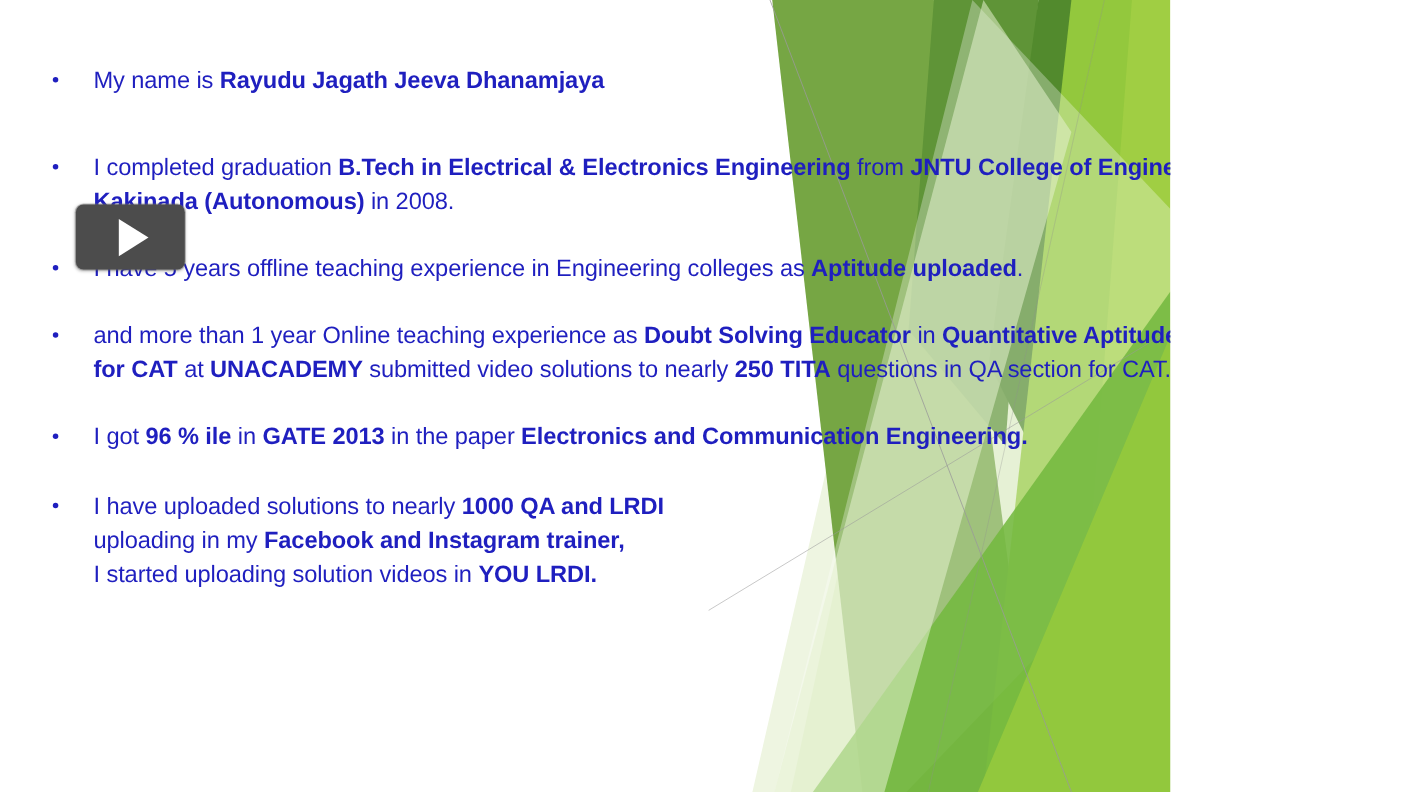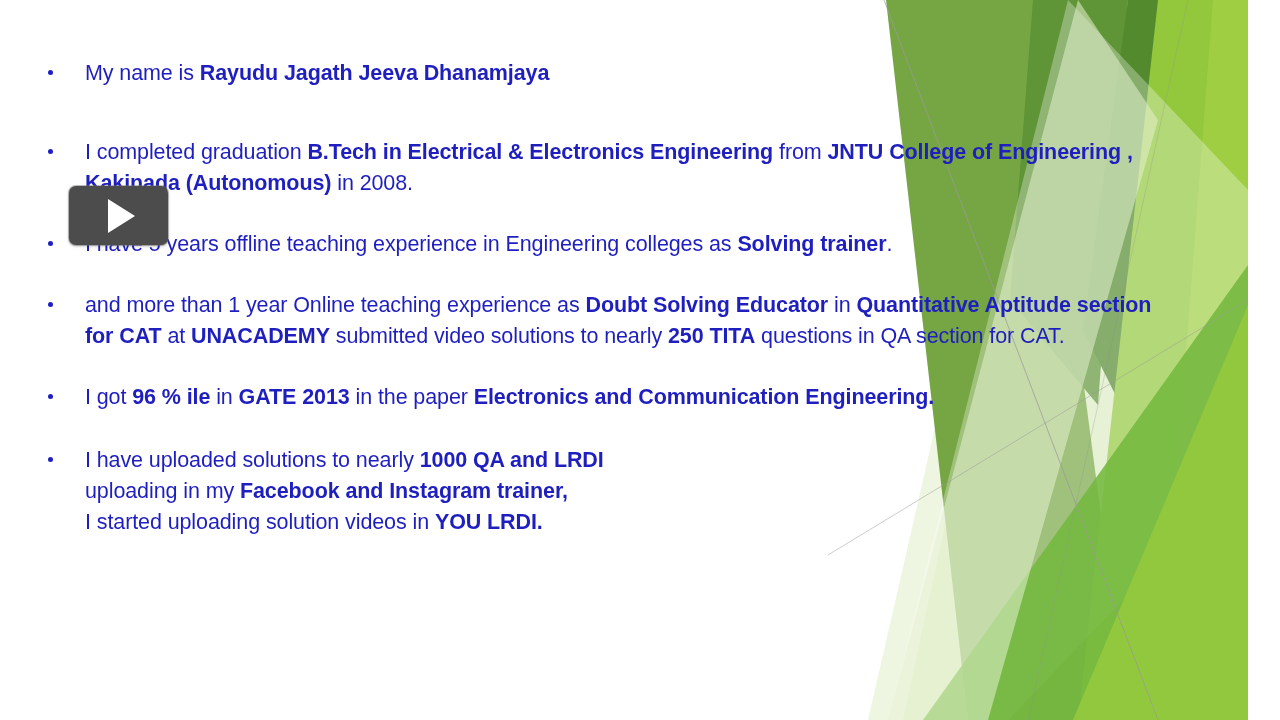--- a/index.html
+++ b/index.html
@@ -5,21 +5,21 @@
   html,body{margin:0;padding:0;}
   body{
     width:1280px;height:720px;
     background:#ffffff;
     font-family:"Liberation Sans", sans-serif;
     overflow:hidden;
     position:relative;
   }
   #slide{
     position:absolute;inset:0;
-    width:1248px;height:720px;
+    width:1064px;height:720px;
     background:#ffffff;
     overflow:hidden;
   }
   
   #decor{
     position:absolute;top:0;right:0;
     width:420px;height:720px;
     pointer-events:none;
   }
   
@@ -111,21 +111,21 @@
       <span><span>My name is </span><b>Rayudu Jagath Jeeva Dhanamjaya</b></span>
     </div>
 
     <div class="bullet" id="b2">
       <span class="dot"></span>
       <span><span>I completed graduation </span><b>B.Tech in Electrical &amp; Electronics Engineering</b><span> from </span><b>JNTU College of Engineering , Kakinada (Autonomous)</b><span> in 2008.</span></span>
     </div>
 
     <div class="bullet" id="b3">
       <span class="dot"></span>
-      <span><span>I have 5 years offline teaching experience in Engineering colleges as </span><b>Solving trainer</b><span>.</span></span>
+      <span><span>I have 5 years offline teaching experience in Engineering colleges as </span><b>Aptitude uploaded</b><span>.</span></span>
     </div>
 
     <div class="bullet" id="b4">
       <span class="dot"></span>
       <span><span>and more than  1 year Online teaching experience as </span><b>Doubt Solving Educator</b><span> in </span><b>Quantitative Aptitude section for CAT</b><span> at </span><b>UNACADEMY</b><span> submitted video solutions to nearly </span><b>250 TITA</b><span> questions in QA section for CAT.</span></span>
     </div>
 
     <div class="bullet" id="b5">
       <span class="dot"></span>
       <span><span>I got  </span><b>96 % ile</b><span> in </span><b>GATE 2013</b><span> in the paper </span><b>Electronics and Communication Engineering.</b></span>

